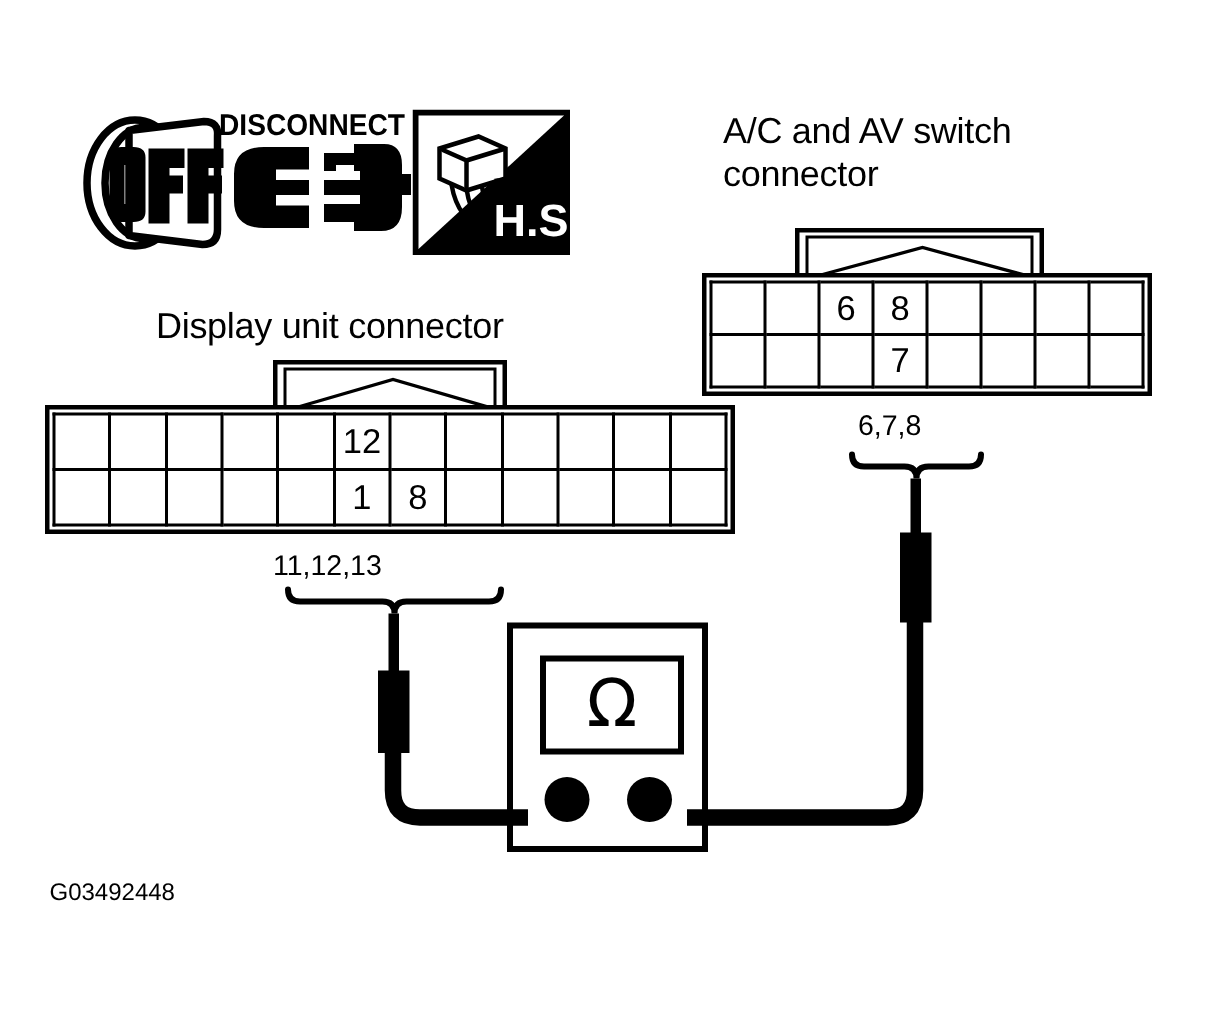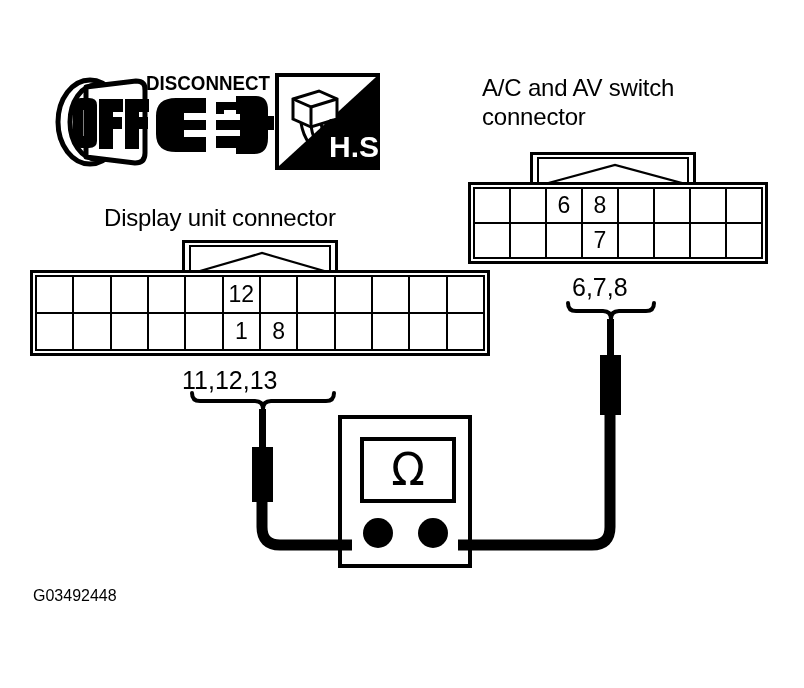--- a/index.html
+++ b/index.html
@@ -75,21 +75,21 @@
     font-size: 23px;
     font-family: "Liberation Sans", sans-serif;
     line-height: 1;
     padding: 0;
     color: #000;
   }
 
   
   .pin-label {
     position: absolute;
-    font-size: 25px;
+    font-size: 19px;
     line-height: 1;
     white-space: nowrap;
   }
 
   
   #figure-id {
     left: 33px;
     top: 588px;
     font-size: 16px;
     line-height: 1;

